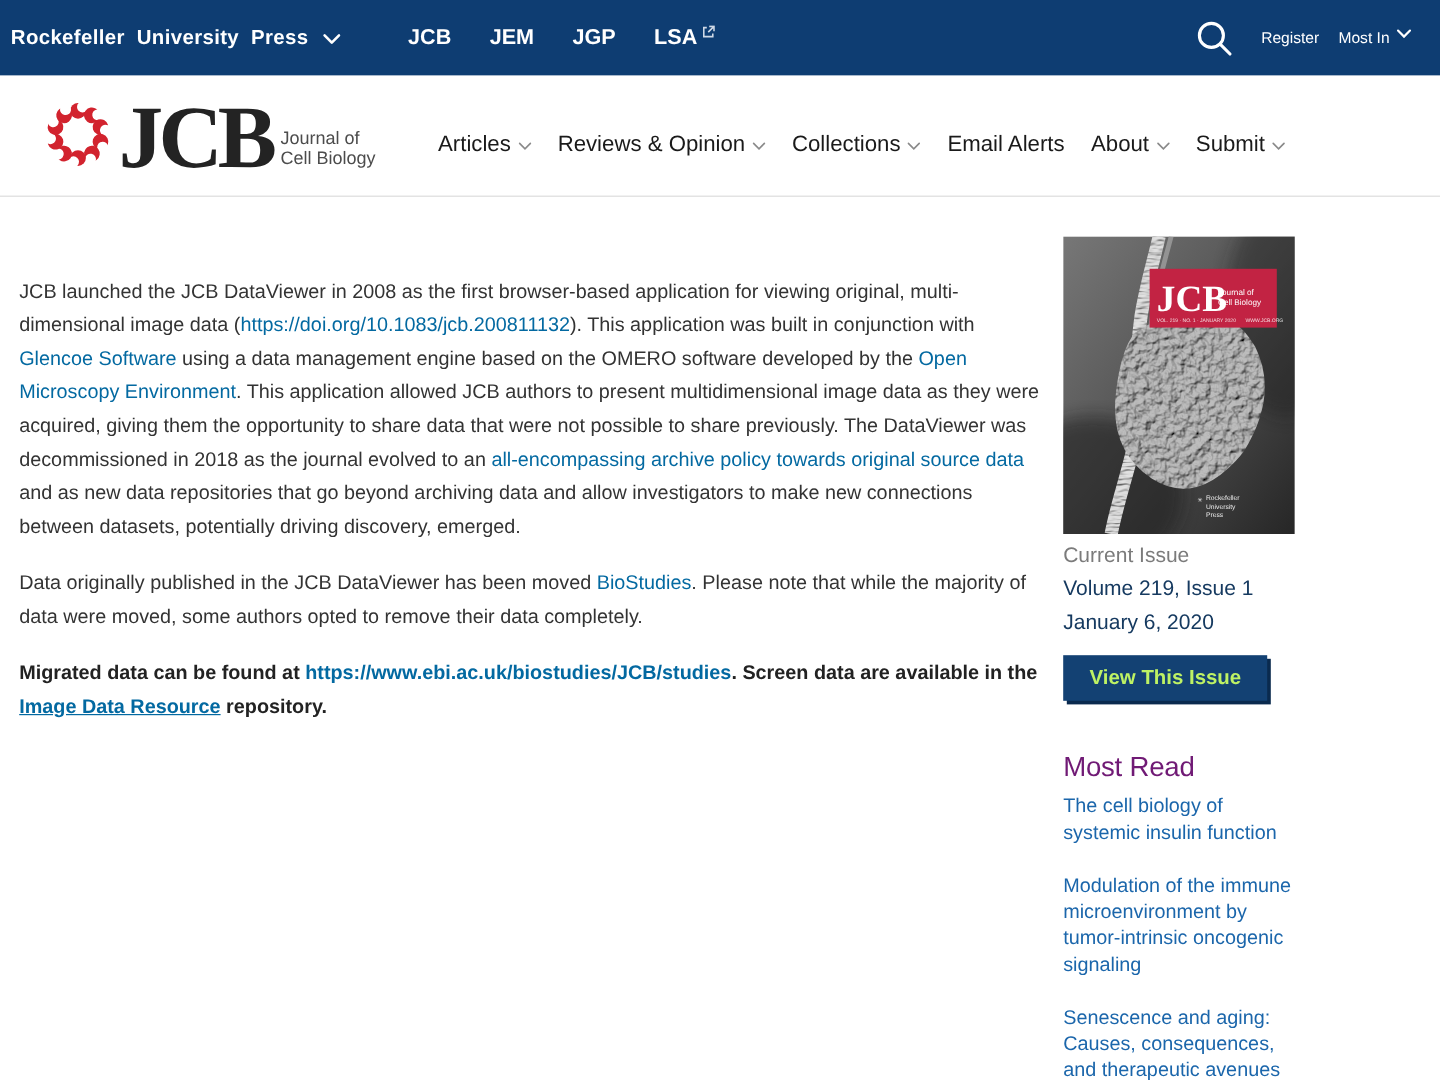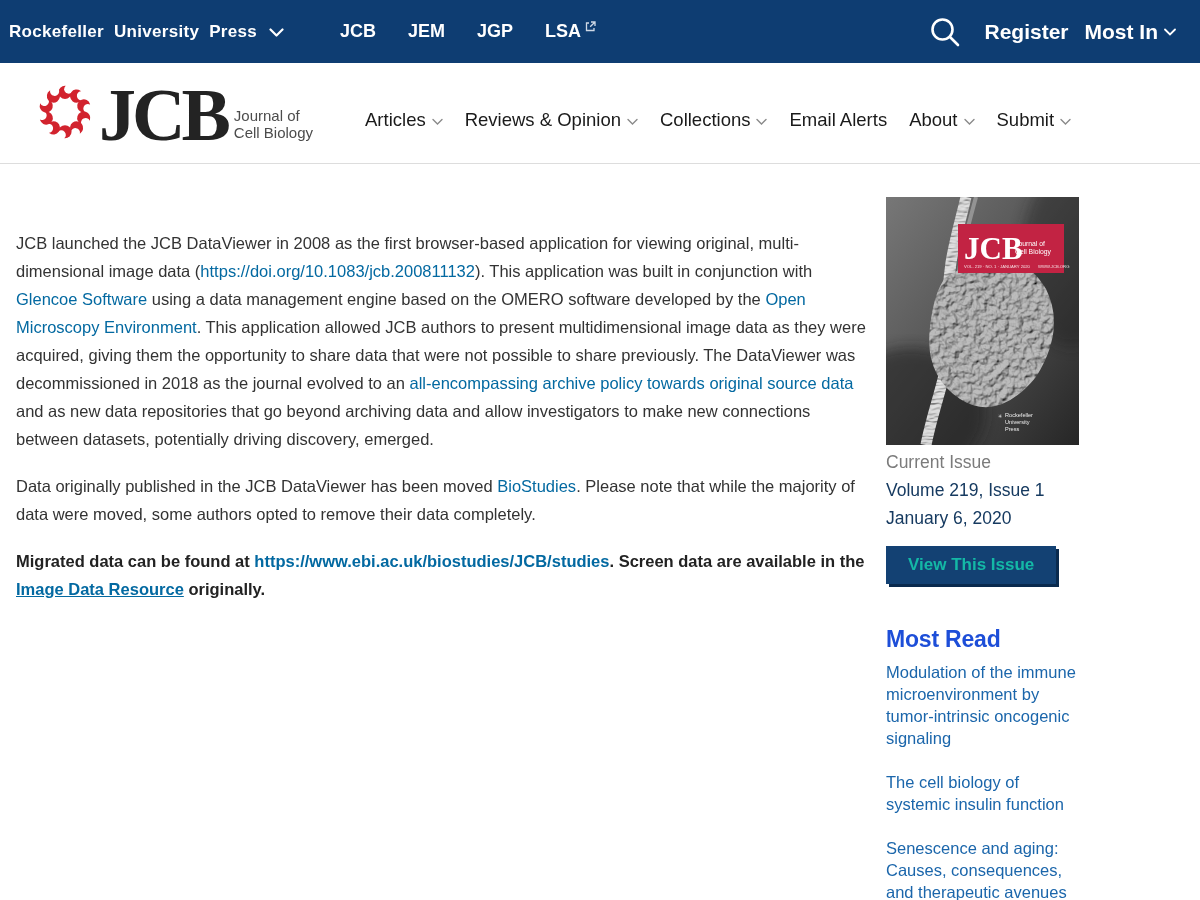--- a/index.html
+++ b/index.html
@@ -8,21 +8,21 @@
   .page { position:relative; width:1200px; height:900px; background:#fff; overflow:hidden; }
 
   
   .topbar { height:63px; background:#0e3d72; display:flex; align-items:center; padding:0 24px 0 9px; color:#fff; }
   .brand { display:flex; align-items:center; gap:12px; font-size:17px; font-weight:600; word-spacing:5px; letter-spacing:.3px; cursor:pointer; }
   .brand svg { margin-top:2px; }
   .press-nav { display:flex; margin-left:56px; gap:32px; }
   .press-nav a { color:#fff; text-decoration:none; font-weight:700; font-size:18px; display:flex; align-items:flex-start; gap:4px; cursor:pointer; }
   .top-right { margin-left:auto; display:flex; align-items:center; gap:16px; }
   .search-btn { background:none; border:none; cursor:pointer; display:flex; align-items:center; padding:0; margin-right:6px; }
-  .top-right a { color:#fff; text-decoration:none; font-size:21px; font-weight:700; display:flex; align-items:center; gap:6px; cursor:pointer; }
+  .top-right a { color:#fff; text-decoration:none; font-size:13px; font-weight:400; display:flex; align-items:flex-start; gap:6px; cursor:pointer; }
 
   
   .jheader { height:101px; background:#fff; border-bottom:1px solid #ddd; display:flex; align-items:center; padding-left:35px; }
   .logo { display:flex; align-items:flex-end; cursor:pointer; }
   .logo-mark { margin-bottom:2px; }
   .logotype { font-family:"Liberation Serif","DejaVu Serif",serif; font-weight:bold; font-size:74px; line-height:64px; letter-spacing:-4px; color:#232323; margin-left:4px; }
   .logo-sub { font-size:15px; color:#4c4c4c; line-height:17px; margin-left:7px; padding-bottom:6px; }
   .main-nav { display:flex; margin-left:52px; gap:22px; align-items:center; margin-top:14px; }
   .main-nav a { color:#1a1a1a; text-decoration:none; font-size:18.5px; display:flex; align-items:center; gap:6px; cursor:pointer; white-space:nowrap; }
   .main-nav .chev { color:#8a8a8a; margin-top:3px; }
@@ -35,23 +35,23 @@
   .body-p.bold { font-weight:700; color:#222; margin-bottom:0; }
   .lnk { color:#0369a1; text-decoration:none; cursor:pointer; }
   .lnk.u { text-decoration:underline; }
 
   
   .sidebar { position:absolute; left:886px; top:32px; width:193px; }
   .cover { display:block; width:193px; height:248px; cursor:pointer; }
   .cur-issue { color:#7b7b7b; font-size:17.5px; margin-top:7px; }
   .vol { color:#163a60; font-size:17.5px; margin-top:7px; }
   .date { color:#163a60; font-size:17.5px; margin-top:7px; }
-  .view-btn { display:inline-block; margin-top:17px; background:#134173; color:#14b8a6; border:none; font-size:17px; font-weight:600; font-family:inherit; padding:9px 22px; cursor:pointer; box-shadow:3px 3px 0 0 #0a2a4e; }
+  .view-btn { display:inline-block; margin-top:17px; background:#134173; color:#bef264; border:none; font-size:17px; font-weight:600; font-family:inherit; padding:9px 22px; cursor:pointer; box-shadow:3px 3px 0 0 #0a2a4e; }
   .most-read { margin-top:42px; }
-  .most-read h2 { color:#1d4ed8; font-size:23px; font-weight:700; margin-bottom:8px; letter-spacing:-.2px; }
+  .most-read h2 { color:#701a75; font-size:23px; font-weight:400; margin-bottom:8px; letter-spacing:-.2px; }
   .mr-link { display:block; color:#1b66ab; font-size:16.5px; line-height:22px; font-weight:500; text-decoration:none; margin-bottom:22px; cursor:pointer; }
 </style>
 </head>
 <body>
 
 <div class="page">
 
   <div class="topbar">
     <div class="brand">
       <span>Rockefeller University Press</span>
@@ -184,21 +184,21 @@
   </div>
 
   <div class="main">
 
     <div class="content">
 
       <p class="body-p"><span>JCB launched the JCB DataViewer in 2008 as the first browser-based application for viewing original, multi-dimensional image data (</span><a class="lnk">https://doi.org/10.1083/jcb.200811132</a><span>). This application was built in conjunction with </span><a class="lnk">Glencoe Software</a><span> using a data management engine based on the OMERO software developed by the </span><a class="lnk">Open Microscopy Environment</a><span>. This application allowed JCB authors to present multidimensional image data as they were acquired, giving them the opportunity to share data that were not possible to share previously. The DataViewer was decommissioned in 2018 as the journal evolved to an </span><a class="lnk">all-encompassing archive policy towards original source data</a><span> and as new data repositories that go beyond archiving data and allow investigators to make new connections between datasets, potentially driving discovery, emerged.</span></p>
 
       <p class="body-p"><span>Data originally published in the JCB DataViewer has been moved </span><a class="lnk">BioStudies</a><span>. Please note that while the majority of data were moved, some authors opted to remove their data completely.</span></p>
 
-      <p class="body-p bold"><span>Migrated data can be found at </span><a class="lnk">https://www.ebi.ac.uk/biostudies/JCB/studies</a><span>. Screen data are available in the </span><a class="lnk u">Image Data Resource</a><span> originally.</span></p>
+      <p class="body-p bold"><span>Migrated data can be found at </span><a class="lnk">https://www.ebi.ac.uk/biostudies/JCB/studies</a><span>. Screen data are available in the </span><a class="lnk u">Image Data Resource</a><span> repository.</span></p>
     </div>
 
     <div class="sidebar">
 
       <svg class="cover" viewBox="0 0 193 248">
         <defs>
           <linearGradient id="cbg" x1="0" y1="0" x2="1" y2="1">
             <stop offset="0" stop-color="#777"></stop>
               <stop offset="0.45" stop-color="#565656"></stop>
               <stop offset="1" stop-color="#262626"></stop>
@@ -239,21 +239,21 @@
         <text x="119" y="234" font-size="5.6" fill="#ffffff" opacity="0.9">Press</text>
       </svg>
 
       <div class="cur-issue">Current Issue</div>
       <div class="vol">Volume 219,  Issue 1</div>
       <div class="date">January 6, 2020</div>
       <button class="view-btn">View This Issue</button>
 
       <div class="most-read">
         <h2>Most Read</h2>
+        <a class="mr-link">The cell biology of systemic insulin function</a>
         <a class="mr-link">Modulation of the immune microenvironment by tumor-intrinsic oncogenic signaling</a>
-        <a class="mr-link">The cell biology of systemic insulin function</a>
         <a class="mr-link">Senescence and aging: Causes, consequences, and therapeutic avenues</a>
 
       </div>
     </div>
 
   </div>
 </div>
 
 </body></html>

